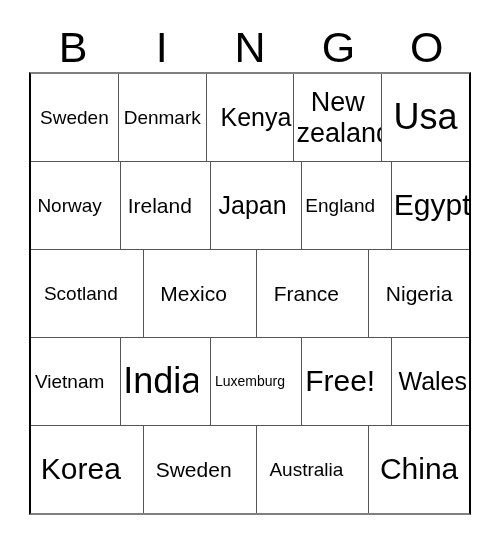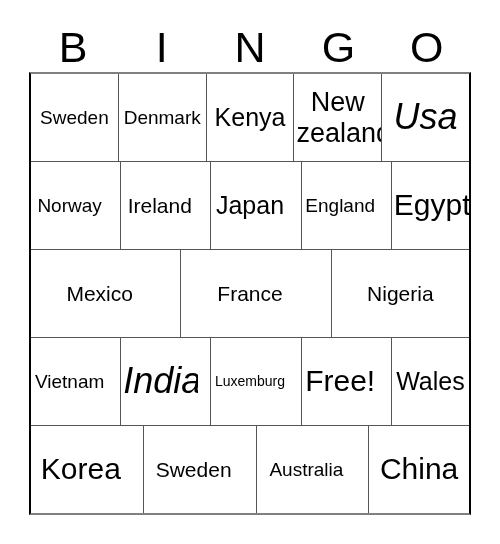--- a/index.html
+++ b/index.html
@@ -90,23 +90,23 @@
   .cell-text {
     display: block;
     width: 100%;
     line-height: 1.02;
     color: #000000;
     white-space: normal;
     word-break: normal;
   }
 
   
-  .fs-xxl { font-size: 36px; font-style: italic; }
+  .fs-xxl { font-size: 36px; }
   .fs-xl  { font-size: 30px; }
-  .fs-l   { font-size: 25px; }
+  .fs-l   { font-size: 25px; text-align: right; }
   .fs-m   { font-size: 21px; }
   .fs-s   { font-size: 19px; }
   .fs-xs  { font-size: 19px; }
   .fs-xxs { font-size: 14px; }
   .fs-wrap { font-size: 27px; line-height: 1.12; }
 </style>
 </head>
 <body>
 
 <div id="bingo-card">
@@ -149,20 +149,23 @@
         </div>
         <div class="bingo-cell">
           <span class="cell-text fs-xs">England</span>
         </div>
         <div class="bingo-cell">
           <span class="cell-text fs-xl">Egypt</span>
         </div>
       </div>
       <div class="bingo-row">
         <div class="bingo-cell">
+          <span class="cell-text fs-xs">Scotland</span>
+        </div>
+        <div class="bingo-cell">
           <span class="cell-text fs-m">Mexico</span>
         </div>
         <div class="bingo-cell">
           <span class="cell-text fs-m">France</span>
         </div>
         <div class="bingo-cell">
           <span class="cell-text fs-m">Nigeria</span>
         </div>
       </div>
       <div class="bingo-row">

